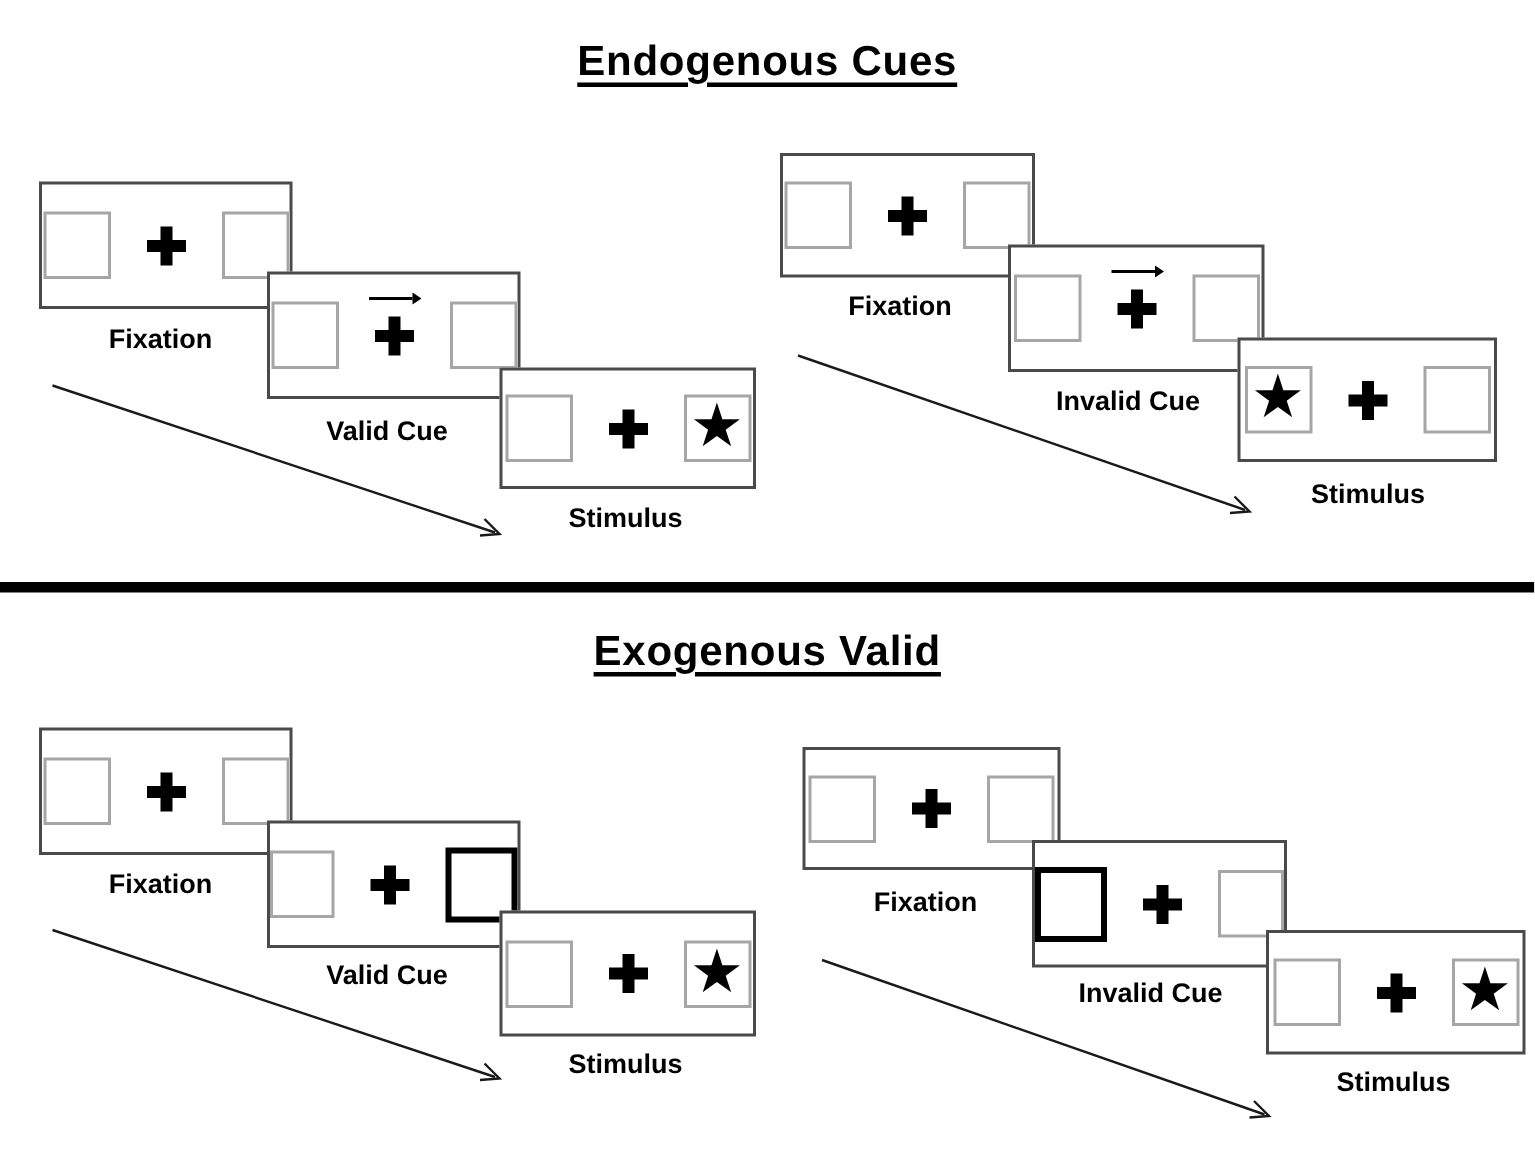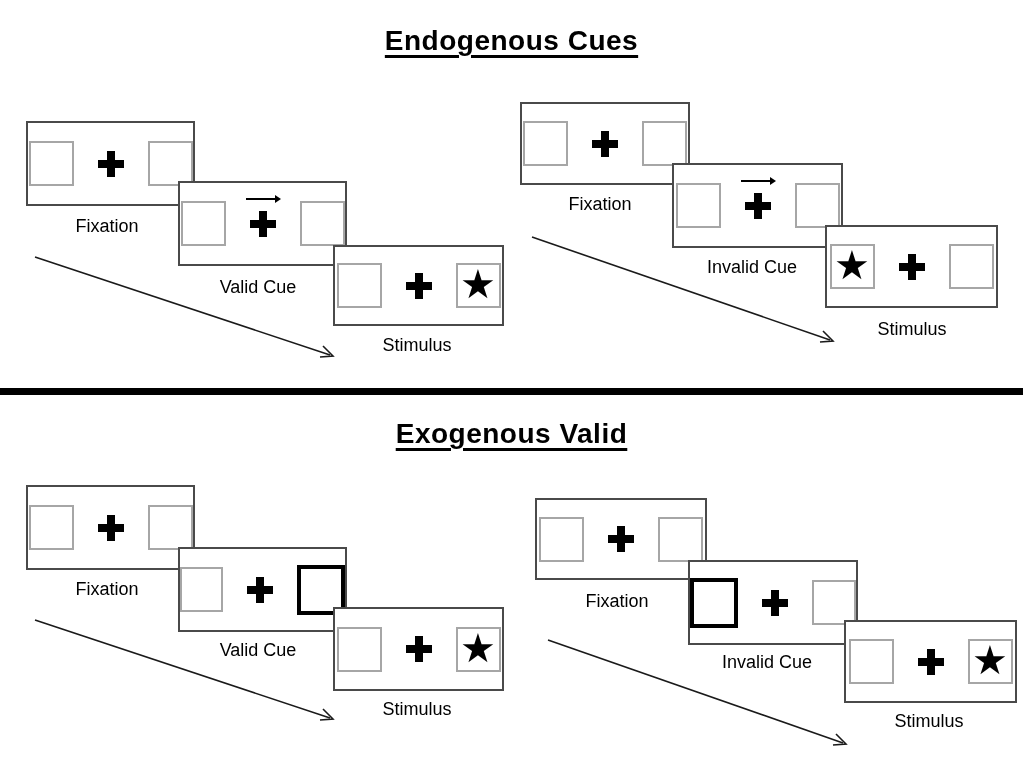--- a/index.html
+++ b/index.html
@@ -22,21 +22,21 @@
     display:flex;align-items:center;justify-content:center;
   }
   .box.highlight{width:50px;height:50px;border:4px solid #000;}
   .box .star{font-family:"DejaVu Sans",sans-serif;font-size:40px;line-height:40px;color:#000;margin-top:-3px;}
   .plus-wrap{position:relative;width:26px;height:26px;flex:0 0 auto;}
   .cross{position:absolute;left:0;top:0;width:26px;height:26px;}
   .cross::before{content:"";position:absolute;left:9px;top:0;width:8px;height:26px;background:#000;}
   .cross::after{content:"";position:absolute;left:0;top:9px;width:26px;height:8px;background:#000;}
   .cue-arrow{position:absolute;left:50%;top:-18px;transform:translateX(-50%);}
   .plabel{
-    position:absolute;width:140px;text-align:center;font-size:18px;font-weight:normal;
+    position:absolute;width:140px;text-align:center;font-size:18px;font-weight:bold;
     white-space:nowrap;
   }
   svg.diag{position:absolute;overflow:visible;}
 </style>
 </head>
 <body>
 
 <div id="canvas">
 
   <div class="section-title" style="top:25px;">

